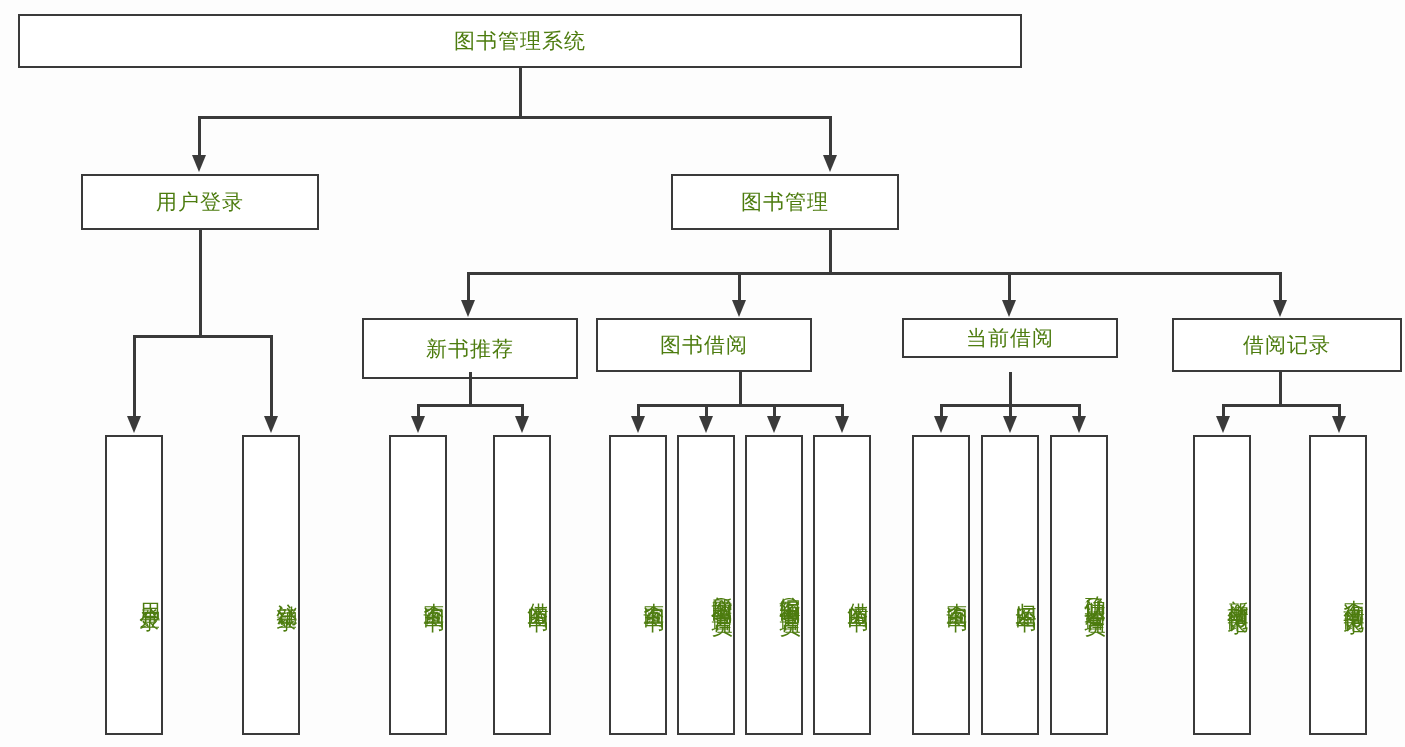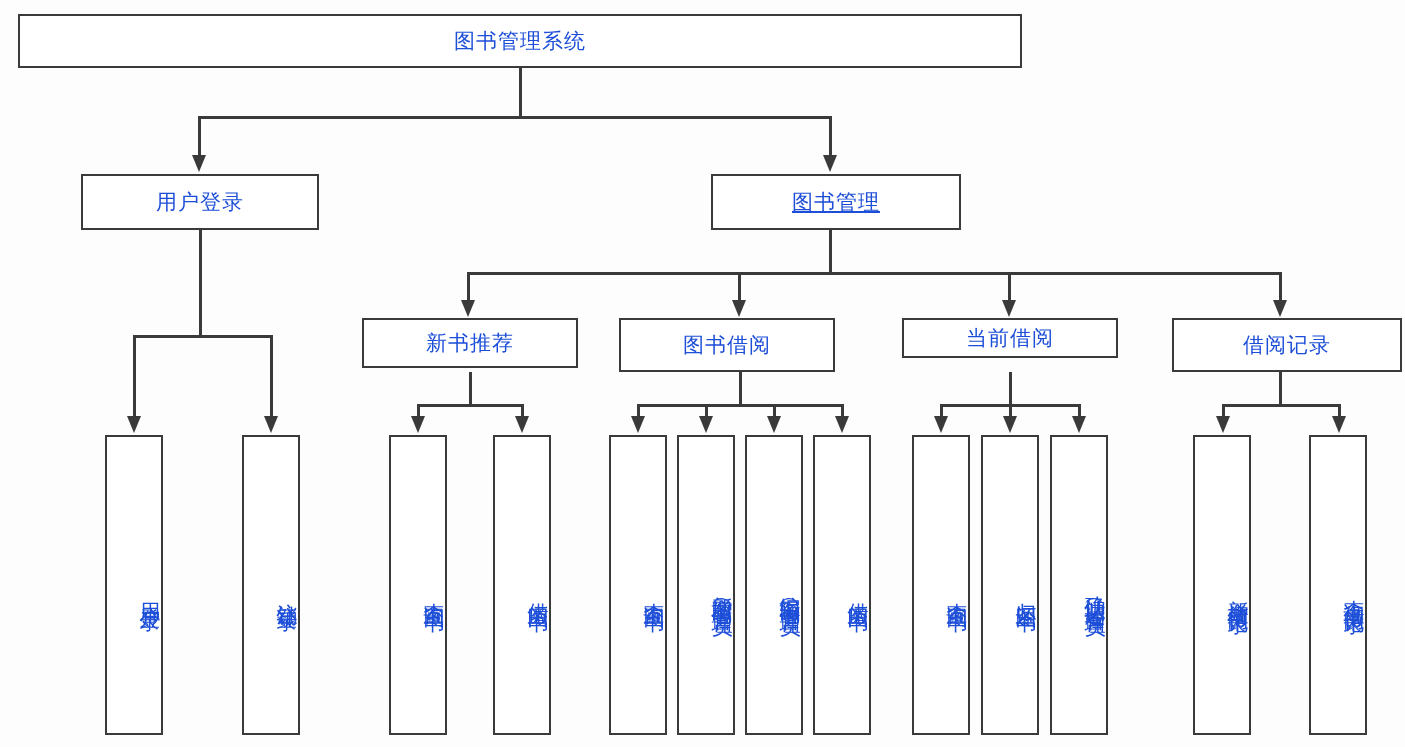--- a/index.html
+++ b/index.html
@@ -20,21 +20,21 @@
   }
   
   .node {
     position: absolute;
     box-sizing: border-box;
     background: #ffffff;
     border: 2.5px solid #3a3a3a;
     display: flex;
     align-items: center;
     justify-content: center;
-    color: #1d4ed8;
+    color: #4d7c0f;
   }
   .node.root,
   .node.lvl1,
   .node.lvl2 {
     font-size: 21px;
     letter-spacing: 1px;
   }
   .node.leaf {
     writing-mode: vertical-rl;
     text-orientation: upright;
@@ -95,21 +95,21 @@
   <div class="vline" style="left:198px; top:116px; height:42px;"></div>
   <div class="arrow" style="left:192px; top:155px;"></div>
 
   <div class="vline" style="left:829px; top:116px; height:42px;"></div>
   <div class="arrow" style="left:823px; top:155px;"></div>
 
   <div class="node lvl1" style="left:81px; top:174px; width:238px; height:56px;">
     <span class="label">用户登录</span>
   </div>
 
-  <div class="node lvl1" style="left:711px; top:174px; width:250px; height:56px;text-decoration:underline;">
+  <div class="node lvl1" style="left:671px; top:174px; width:228px; height:56px;">
     <span class="label">图书管理</span>
   </div>
 
   <div class="vline" style="left:199px; top:230px; height:105px;"></div>
   <div class="hline" style="left:133px; top:335px; width:138px;"></div>
   <div class="vline" style="left:133px; top:335px; height:83px;"></div>
   <div class="arrow" style="left:127px; top:416px;"></div>
   <div class="vline" style="left:270px; top:335px; height:83px;"></div>
   <div class="arrow" style="left:264px; top:416px;"></div>
 
@@ -117,24 +117,24 @@
   <div class="hline" style="left:467px; top:272px; width:812px;"></div>
   <div class="vline" style="left:467px; top:272px; height:30px;"></div>
   <div class="arrow" style="left:461px; top:300px;"></div>
   <div class="vline" style="left:738px; top:272px; height:30px;"></div>
   <div class="arrow" style="left:732px; top:300px;"></div>
   <div class="vline" style="left:1008px; top:272px; height:30px;"></div>
   <div class="arrow" style="left:1002px; top:300px;"></div>
   <div class="vline" style="left:1279px; top:272px; height:30px;"></div>
   <div class="arrow" style="left:1273px; top:300px;"></div>
 
-  <div class="node lvl2" style="left:362px; top:318px; width:216px; height:50px;">
+  <div class="node lvl2" style="left:362px; top:318px; width:216px; height:61px;">
     <span class="label">新书推荐</span>
   </div>
-  <div class="node lvl2" style="left:619px; top:318px; width:216px; height:54px;">
+  <div class="node lvl2" style="left:596px; top:318px; width:216px; height:54px;">
     <span class="label">图书借阅</span>
   </div>
   <div class="node lvl2" style="left:902px; top:318px; width:216px; height:40px;">
     <span class="label">当前借阅</span>
   </div>
   <div class="node lvl2" style="left:1172px; top:318px; width:230px; height:54px;">
     <span class="label">借阅记录</span>
   </div>
 
   <div class="vline" style="left:469px; top:372px; height:32px;"></div>

